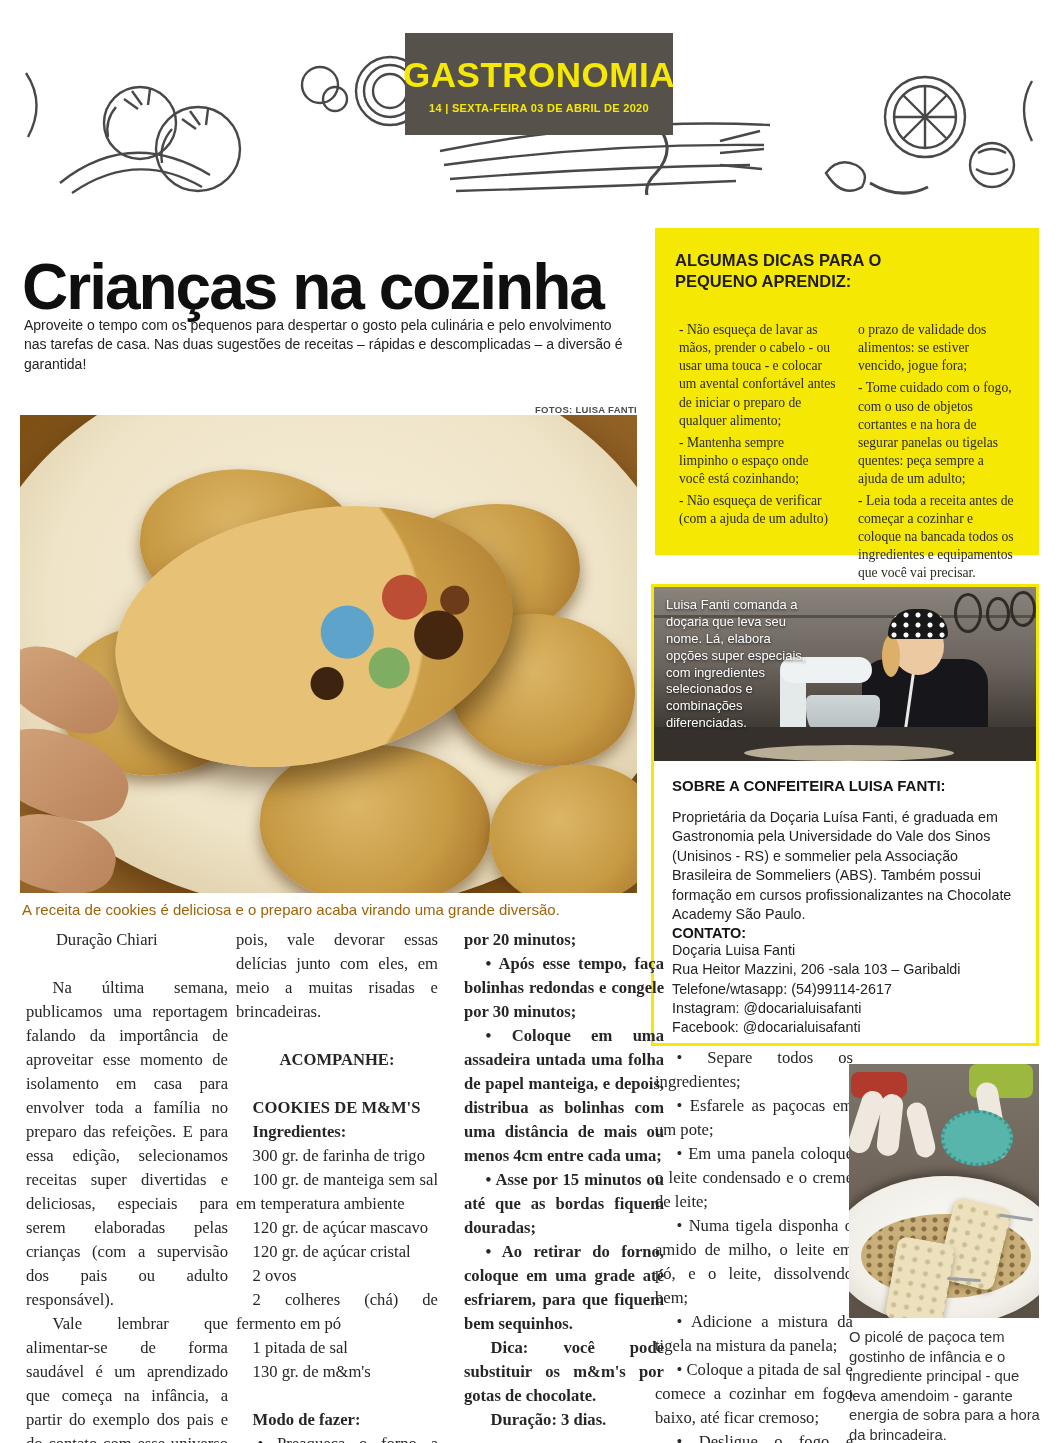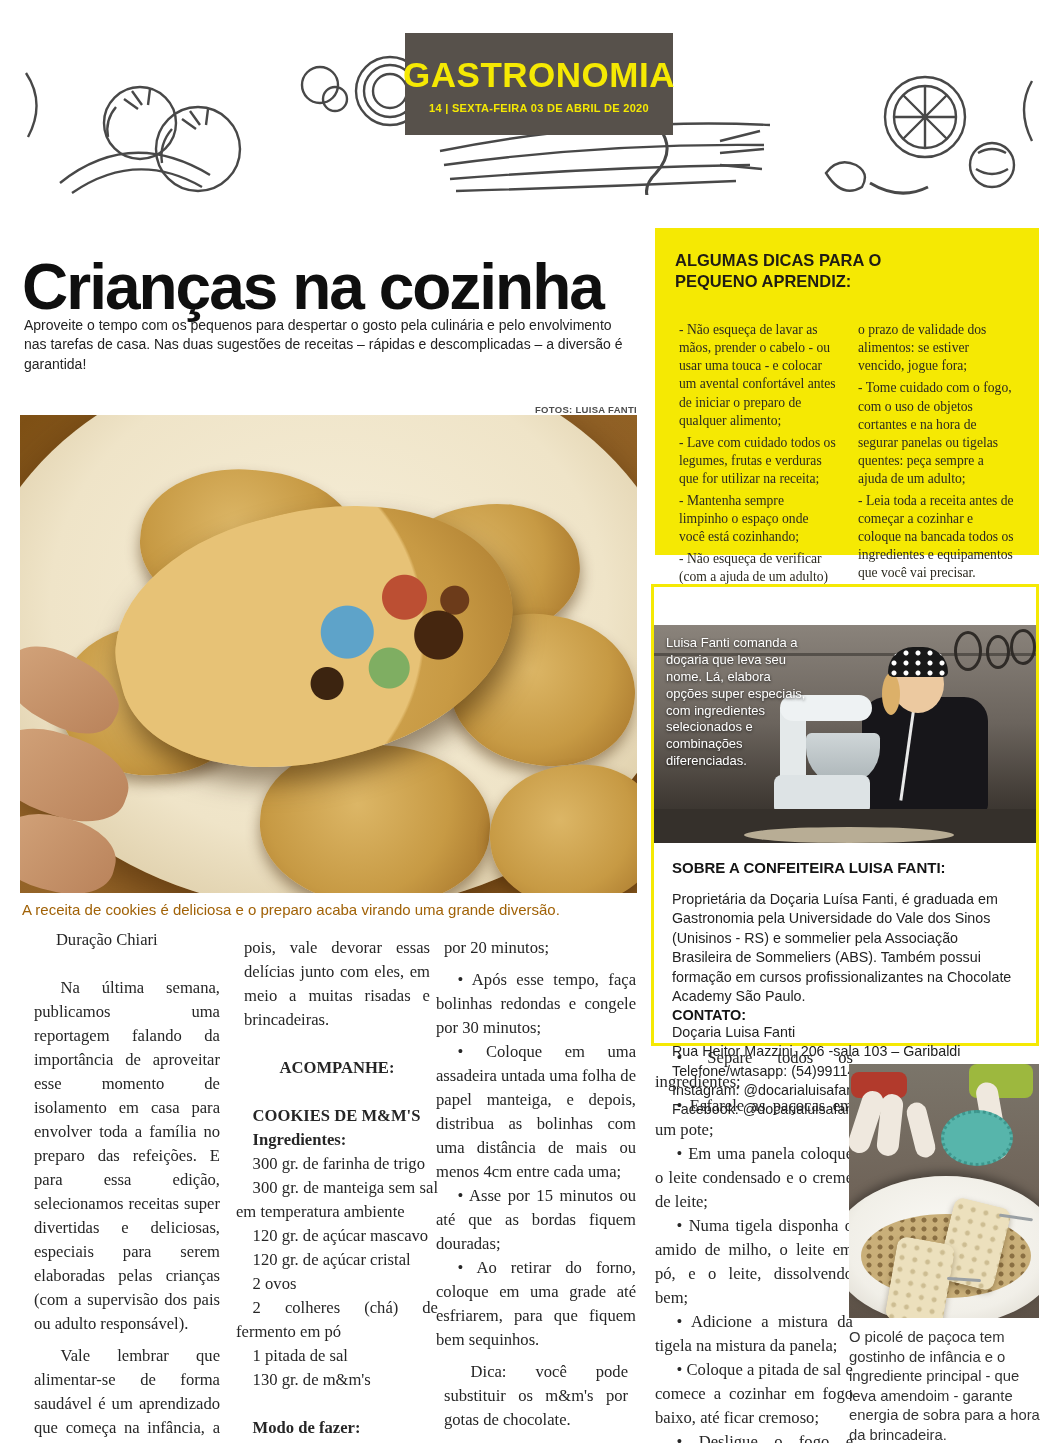--- a/index.html
+++ b/index.html
@@ -53,22 +53,22 @@
   
   .tips{position:absolute;left:655px;top:228px;width:384px;height:327px;background:#f5e903;
         box-sizing:border-box;padding:22px 20px;}
   .tips .tips-title{font-size:16.5px;font-weight:bold;color:#201c14;line-height:1.25;width:240px;}
   .tips .tips-cols{display:flex;gap:14px;margin-top:26px;}
   .tips .tcol{width:50%;font-size:13.6px;line-height:1.33;color:#2c2a20;}
   .tips .tcol div{margin:4px;font-family:Liberation Serif, serif;}
   
   .chef-box{position:absolute;left:651px;top:584px;width:388px;height:462px;box-sizing:border-box;
             border:3px solid #f5e903;background:#fff;}
-  .chef-photo{position:relative;width:100%;height:218px;overflow:hidden;
-              background:linear-gradient(180deg,#8a837b 0%,#6b645d 45%,#433d37 78%,#2c2824 100%);margin-top:38px;}
+  .chef-photo{position:relative;width:100%;height:174px;overflow:hidden;
+              background:linear-gradient(180deg,#8a837b 0%,#6b645d 45%,#433d37 78%,#2c2824 100%);}
   .chef-shelf{position:absolute;left:0;top:28px;width:100%;height:3px;background:#55504a;}
   .chef-pan{position:absolute;border:3px solid #2f2b27;border-radius:50%;}
   .chef-pan.p1{left:300px;top:6px;width:22px;height:34px;}
   .chef-pan.p2{left:332px;top:10px;width:18px;height:28px;}
   .chef-pan.p3{left:356px;top:4px;width:20px;height:30px;}
   .chef-counter{position:absolute;left:0;bottom:0;width:100%;height:34px;background:#35302b;}
   .chef-flour{position:absolute;left:90px;bottom:0;width:210px;height:16px;border-radius:50%;
               background:#cfc3a8;opacity:.85;}
   .chef-torso{position:absolute;left:208px;top:72px;width:126px;height:116px;border-radius:24px 24px 8px 8px;
               background:#17161a;}
@@ -89,24 +89,24 @@
   .chef-text{box-sizing:border-box;padding:16px 18px 0 18px;}
   .chef-title{font-size:15px;font-weight:bold;color:#141414;}
   .chef-bio{margin-top:14px;font-size:14.3px;line-height:1.36;color:#222;}
   .chef-contact-label{font-size:14.5px;font-weight:bold;color:#141414;}
   .chef-contact div{font-size:14.3px;line-height:1.36;color:#222;}
   
   .col{position:absolute;font-family:"Liberation Serif",serif;font-size:16.6px;line-height:24px;
        color:#262626;text-align:justify;}
   .col1{left:26px;top:928px;width:202px;}
   .col2{left:236px;top:928px;width:202px;}
-  .col3{left:436px;top:928px;width:200px;}
+  .col3{left:464px;top:928px;width:200px;font-weight:bold;}
   .col4{left:655px;top:1046px;width:198px;}
   .byline{text-indent:1.8em;margin-bottom:24px;}
-  .col p{margin:8px;text-indent:1.6em;}
+  .col p{margin:0;text-indent:1.6em;}
   .col .flush{text-indent:0;}
   .rec-head{font-weight:bold;text-indent:1em;margin-top:24px;}
   .rec-head.center{text-align:center;text-indent:0;}
   .ing div{text-indent:1em;}
   .steps div{text-indent:1.3em;}
   
   .pacoca-photo{position:absolute;left:849px;top:1064px;width:190px;height:254px;overflow:hidden;
                 background:linear-gradient(180deg,#7b756a 0%,#6e6257 55%,#5c5147 100%);}
   .doll-leg{position:absolute;background:#efe8de;border-radius:14px;}
   .dl1{left:6px;top:26px;width:22px;height:64px;transform:rotate(18deg);}
@@ -185,21 +185,20 @@
     <div class="finger f2"></div>
     <div class="finger f3"></div>
   </div>
   <div class="cookie-caption">A receita de cookies é deliciosa e o preparo acaba virando uma grande diversão.</div>
 
   <aside class="tips">
     <div class="tips-title">ALGUMAS DICAS PARA O PEQUENO APRENDIZ:</div>
     <div class="tips-cols">
       <div class="tcol">
           <div>- Não esqueça de lavar as mãos, prender o cabelo - ou usar uma touca - e colocar um avental confortável antes de iniciar o preparo de qualquer alimento;</div>
-          <div>- Lave com cuidado todos os legumes, frutas e verduras que for utilizar na receita;</div>
           <div>- Mantenha sempre limpinho o espaço onde você está cozinhando;</div>
           <div>- Não esqueça de verificar (com a ajuda de um adulto)</div>
         </div>
       <div class="tcol">
           <div>o prazo de validade dos alimentos: se estiver vencido, jogue fora;</div>
           <div>- Tome cuidado com o fogo, com o uso de objetos cortantes e na hora de segurar panelas ou tigelas quentes: peça sempre a ajuda de um adulto;</div>
           <div>- Leia toda a receita antes de começar a cozinhar e coloque na bancada todos os ingredientes e equipamentos que você vai precisar.</div>
         </div>
     </div>
   </aside>
@@ -244,21 +243,21 @@
 
   </div>
 
   <div class="col col2">
     <p class="flush">pois, vale devorar essas delícias junto com eles, em meio a muitas risadas e brincadeiras.</p>
     <div class="rec-head center">ACOMPANHE:</div>
     <div class="rec-head">COOKIES DE M&amp;M'S</div>
     <div class="rec-head" style="margin-top:0">Ingredientes:</div>
     <div class="ing">
         <div>300 gr. de farinha de trigo</div>
-        <div>300 gr. de manteiga sem sal em temperatura ambiente</div>
+        <div>100 gr. de manteiga sem sal em temperatura ambiente</div>
         <div>120 gr. de açúcar mascavo</div>
         <div>120 gr. de açúcar cristal</div>
         <div>2 ovos</div>
         <div>2 colheres (chá) de fermento em pó</div>
         <div>1 pitada de sal</div>
         <div>130 gr. de m&amp;m's</div>
       </div>
     <div class="rec-head">Modo de fazer:</div>
     <div class="steps">
         <div>• Preaqueça o forno a 150º;</div>

